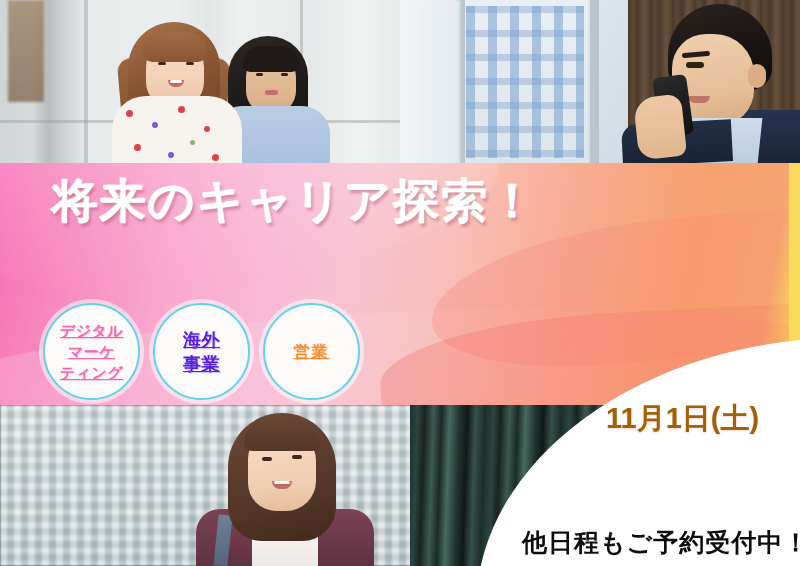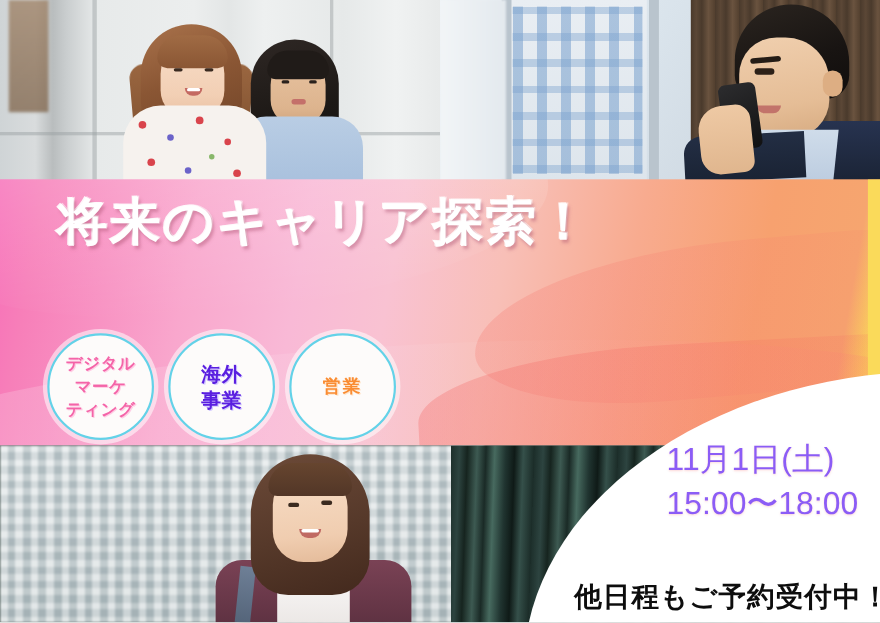--- a/index.html
+++ b/index.html
@@ -184,21 +184,21 @@
   
   .badges { position:absolute; left:43px; top:303px; z-index:7; display:flex; gap:13px; }
   .badge {
     width:97px; height:97px; border-radius:50%;
     background:#fdfbfa; border:2px solid #63d2e8;
     box-shadow:0 0 0 4px rgba(255,255,255,.55);
     display:flex; flex-direction:column; align-items:center; justify-content:center;
     text-align:center;
   }
   .badge-line {
-    font-size:15px; font-weight:bold; line-height:21px; letter-spacing:.5px; white-space:nowrap;
+    font-size:15px; font-weight:bold; line-height:21px; letter-spacing:.5px; white-space:nowrap;text-decoration:underline;
   }
   .badge.c1 .badge-line { color:#f464a8; text-shadow:1px 1px 0 rgba(255,200,225,.9); }
   .badge.c2 .badge-line { color:#5a1fe0; text-shadow:1px 1px 0 rgba(205,195,255,.9); font-size:18px; line-height:24px; }
   .badge.c3 .badge-line { color:#fa8c32; text-shadow:1px 1px 0 rgba(255,225,195,.9); font-size:16px; letter-spacing:2px; }
   .badge.c4 .badge-line { color:#a05fd0; text-shadow:1px 1px 0 rgba(230,210,245,.9); font-size:19px; line-height:25px; }
 
   
   .photo-bottom {
     position:absolute; left:0; top:405px; width:800px; height:161px; overflow:hidden;
     background:#20302c;
@@ -260,21 +260,21 @@
   }
 
   
   .benesse {
     position:absolute; left:18px; top:524px; z-index:9;
     font-size:30px; font-weight:bold; color:#ffffff; letter-spacing:3px; white-space:nowrap;
     text-shadow:0 2px 5px rgba(0,0,0,.55), 0 0 2px rgba(0,0,0,.45);
   }
   .event-info { position:absolute; left:606px; top:398px; z-index:10; }
   .ev-line {
-    font-size:29px; font-weight:normal; color:#8b5cf6; line-height:40px; white-space:nowrap;
+    font-size:29px; font-weight:bold; color:#a16207; line-height:40px; white-space:nowrap;
     letter-spacing:0px; text-shadow:0 1px 2px rgba(244,96,94,.25);
   }
   .reserve {
     position:absolute; left:522px; top:526px; z-index:10;
     font-size:25px; font-weight:bold; color:#0d0d0d; letter-spacing:1px; white-space:nowrap;
     text-shadow:1px 1px 0 rgba(255,255,255,.85), -1px -1px 0 rgba(255,255,255,.6);
   }
 </style>
 </head>
 <body>
@@ -380,18 +380,17 @@
     <div class="g-eye l"></div>
     <div class="g-eye r"></div>
     <div class="g-mouth"></div>
   </div>
 
   <div class="white-curve"></div>
 
 
   <div class="event-info">
     <div class="ev-line">11月1日(土)</div>
-    <div class="ev-line">15:00〜18:00</div>
   </div>
 
   <div class="reserve">他日程もご予約受付中！</div>
 
 </div>
 
 </body></html>

